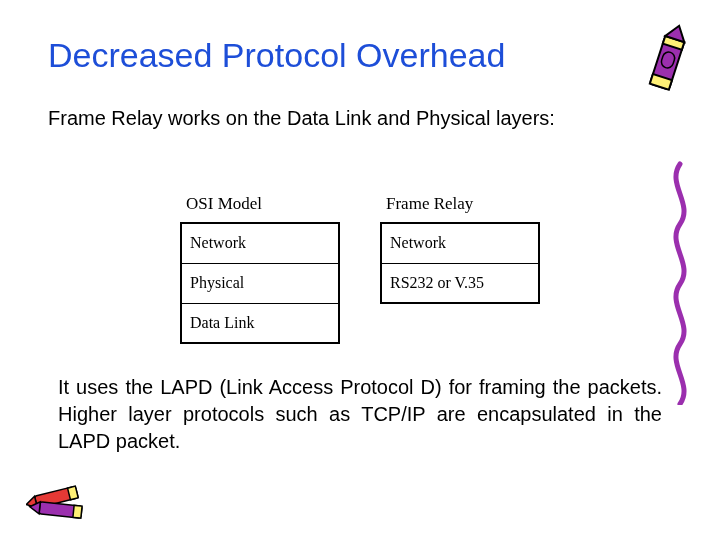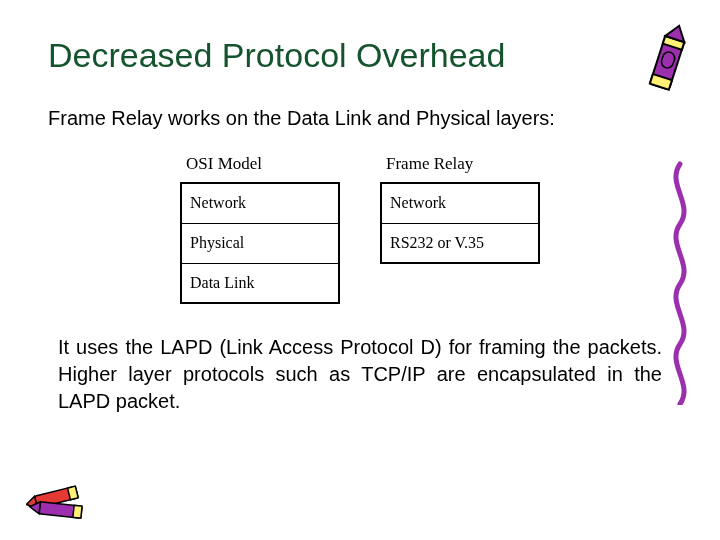--- a/index.html
+++ b/index.html
@@ -14,37 +14,37 @@
   .slide {
     padding: 36px 48px 30px 48px;
     position: relative;
     width: 100%;
     height: 100%;
   }
   .title {
     font-family: 'Comic Sans MS', 'Chalkboard', cursive, sans-serif;
     font-size: 34px;
     font-weight: normal;
-    color: #14532d;
+    color: #1d4ed8;
     margin-bottom: 22px;
   }
   .intro {
     font-family: 'Comic Sans MS', 'Chalkboard', cursive, sans-serif;
     font-size: 20px;
     color: #000;
     margin-bottom: 24px;
     margin-top: 32px;
   }
   .table-area {
     display: flex;
     justify-content: center;
     gap: 40px;
     margin-bottom: 30px;
   }
-  .col { width: 160px; }
+  .col { width: 160px; margin-top: 40px; }
   .col-header {
     font-family: 'Times New Roman', Times, serif;
     font-size: 17px;
     color: #000;
     padding: 0 6px 8px 6px;
   }
   .layer-table {
     border: 2px solid #000;
     border-collapse: collapse;
     width: 100%;

